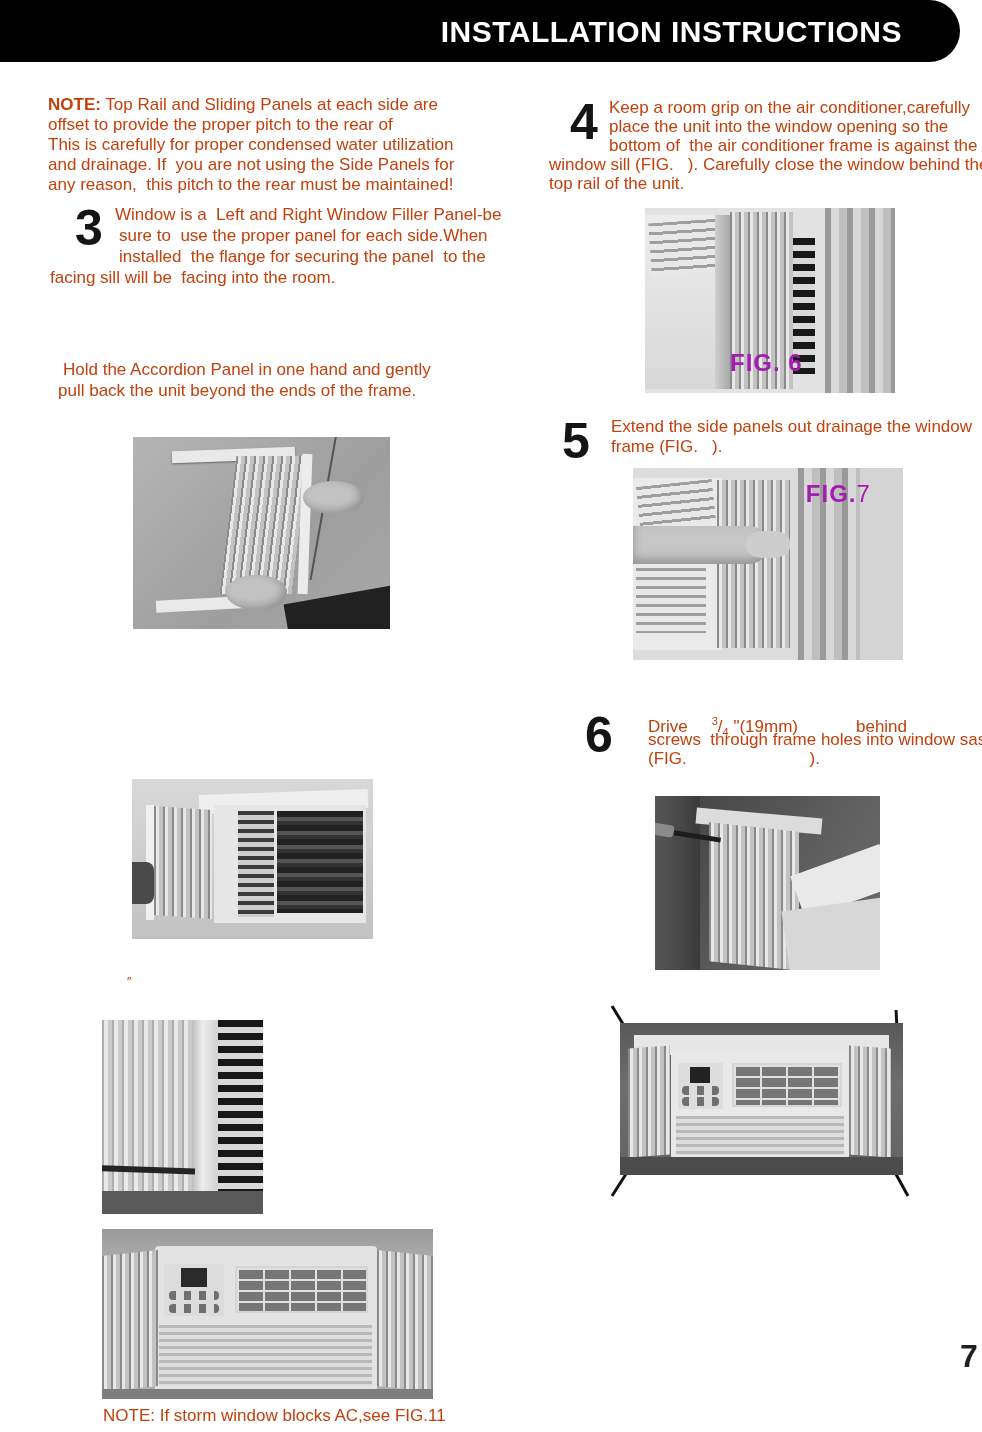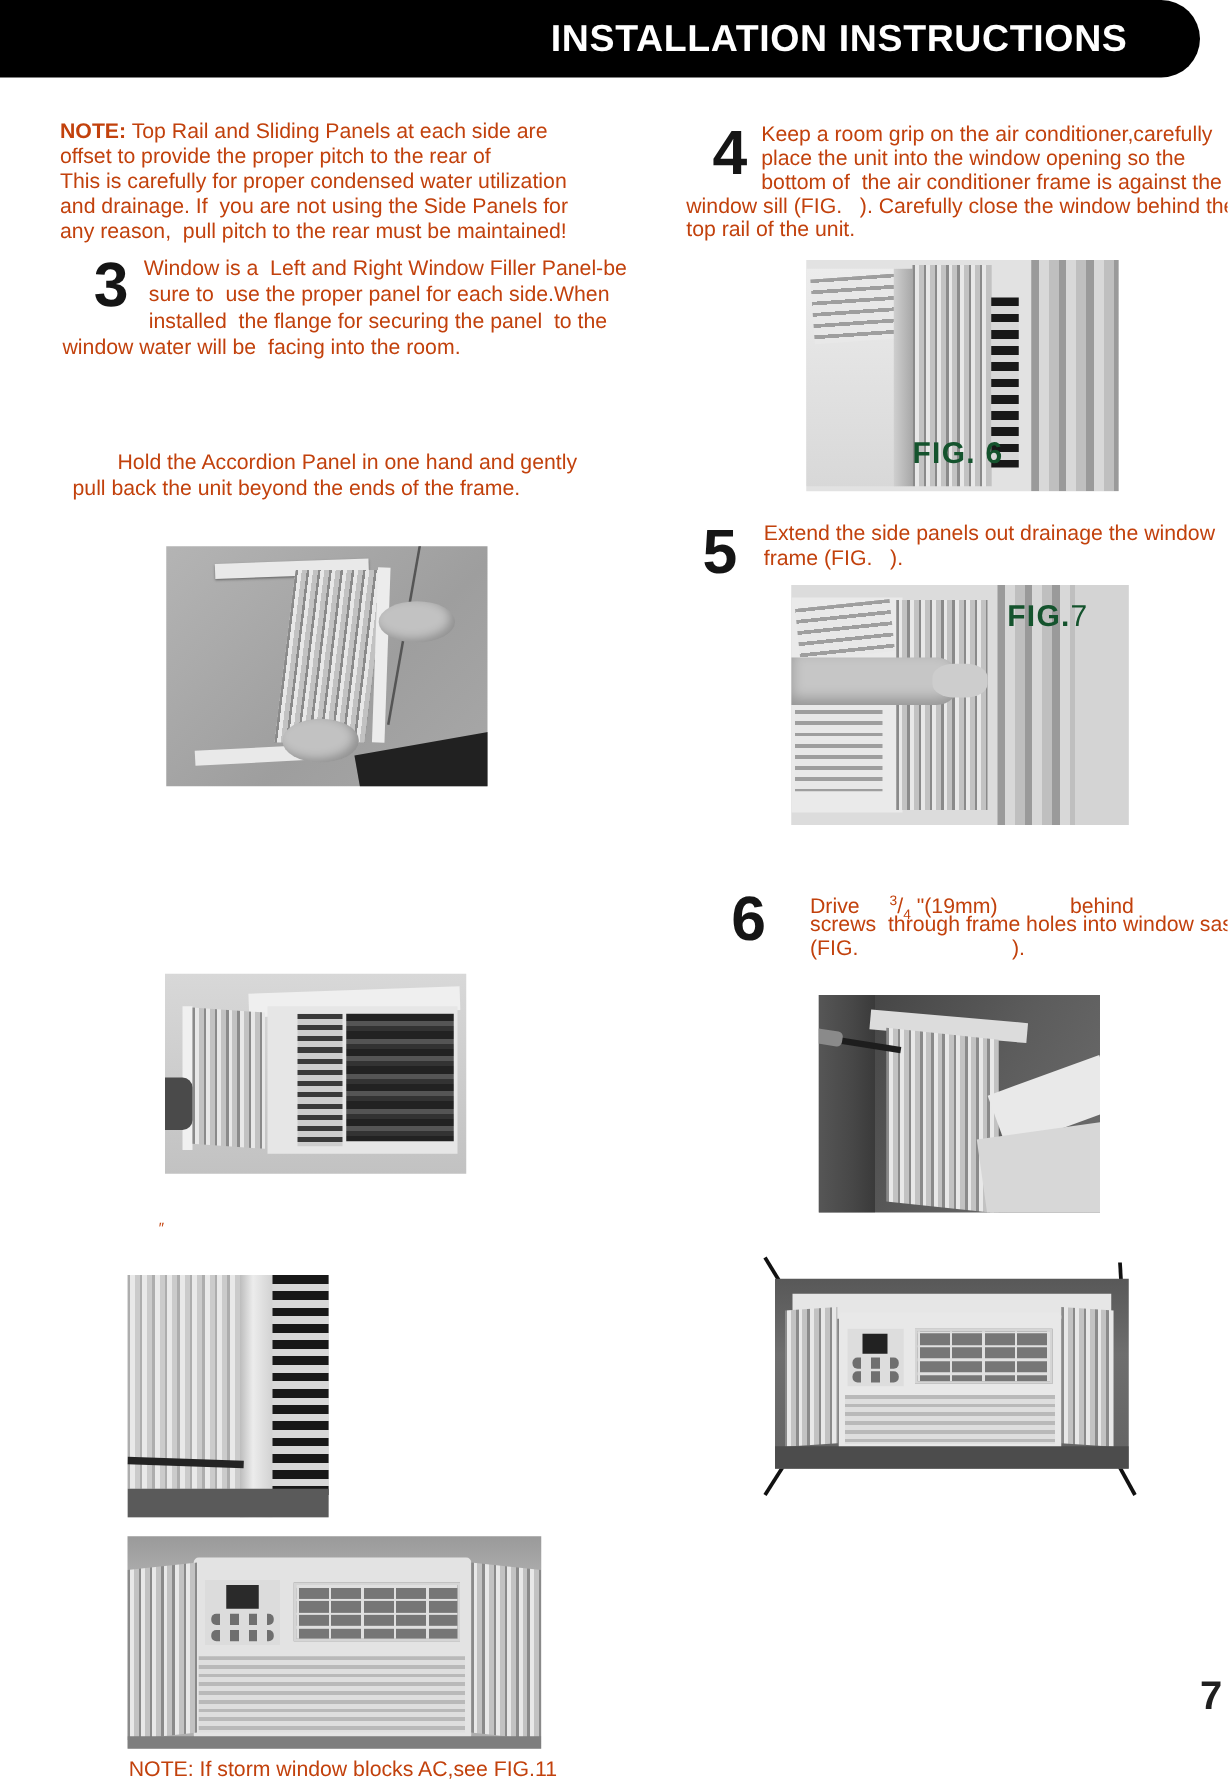--- a/index.html
+++ b/index.html
@@ -32,43 +32,43 @@
   .louver-v-col { background:repeating-linear-gradient(180deg,#3a3a3a 0 4px,#cdcdcd 4px 9px); }
   .coil         { background:repeating-linear-gradient(180deg,#222 0 6px,#555 6px 10px,#333 10px 14px); }
   .stripes-h-fine { background:repeating-linear-gradient(180deg,#b9b9b9 0 3px,#dedede 3px 7px); }
   .molding-v    { background:repeating-linear-gradient(90deg,#9a9a9a 0 6px,#d8d8d8 6px 14px,#bfbfbf 14px 22px); }
   .grille { background:#767676;
             background-image:repeating-linear-gradient(180deg,#e0e0e0 0 2px,transparent 2px 11px),
                              repeating-linear-gradient(90deg,#e0e0e0 0 2px,transparent 2px 26px);
             border:2px solid #d5d5d5; }
   .btnrow { background:repeating-linear-gradient(90deg,#6f6f6f 0 7px,transparent 7px 15px); border-radius:4px; }
   .hand { background:#c2c2c2; border-radius:50%; box-shadow:inset -4px -3px 8px rgba(0,0,0,.25); }
-  .figlabel { font-weight:bold; font-size:24px; color:#14532d; letter-spacing:1px; }
+  .figlabel { font-weight:bold; font-size:24px; color:#a21caf; letter-spacing:1px; }
   .fig7num { font-weight:normal; }
 </style>
 </head>
 <body>
 
 <div class="header-bar">
   <div class="header-title">INSTALLATION INSTRUCTIONS</div>
 </div>
 
 <div class="line" style="left:48px;top:95px"><b>NOTE:</b><span> Top Rail and Sliding Panels at each side are</span></div>
 <div class="line" style="left:48px;top:115px">offset to provide the proper pitch to the rear of</div>
 <div class="line" style="left:48px;top:135px">This is carefully for proper condensed water utilization</div>
 <div class="line" style="left:48px;top:155px">and drainage. If  you are not using the Side Panels for</div>
-<div class="line" style="left:48px;top:175px">any reason,  pull pitch to the rear must be maintained!</div>
+<div class="line" style="left:48px;top:175px">any reason,  this pitch to the rear must be maintained!</div>
 
 <div class="stepnum" style="left:75px;top:203px">3</div>
 <div class="line" style="left:115px;top:205px">Window is a  Left and Right Window Filler Panel-be</div>
 <div class="line" style="left:119px;top:226px">sure to  use the proper panel for each side.When</div>
 <div class="line" style="left:119px;top:247px">installed  the flange for securing the panel  to the</div>
-<div class="line" style="left:50px;top:268px">window water will be  facing into the room.</div>
+<div class="line" style="left:50px;top:268px">facing sill will be  facing into the room.</div>
 
-<div class="line" style="left:94px;top:360px">Hold the Accordion Panel in one hand and gently</div>
+<div class="line" style="left:63px;top:360px">Hold the Accordion Panel in one hand and gently</div>
 <div class="line" style="left:58px;top:381px">pull back the unit beyond the ends of the frame.</div>
 
 <div class="stepnum" style="left:570px;top:97px">4</div>
 <div class="line" style="left:609px;top:98px">Keep a room grip on the air conditioner,carefully</div>
 <div class="line" style="left:609px;top:117px">place the unit into the window opening so the</div>
 <div class="line" style="left:609px;top:136px">bottom of  the air conditioner frame is against the</div>
 <div class="line" style="left:549px;top:155px">window sill (FIG.   ). Carefully close the window behind the</div>
 <div class="line" style="left:549px;top:174px">top rail of the unit.</div>
 
 <div class="stepnum" style="left:562px;top:416px">5</div>

